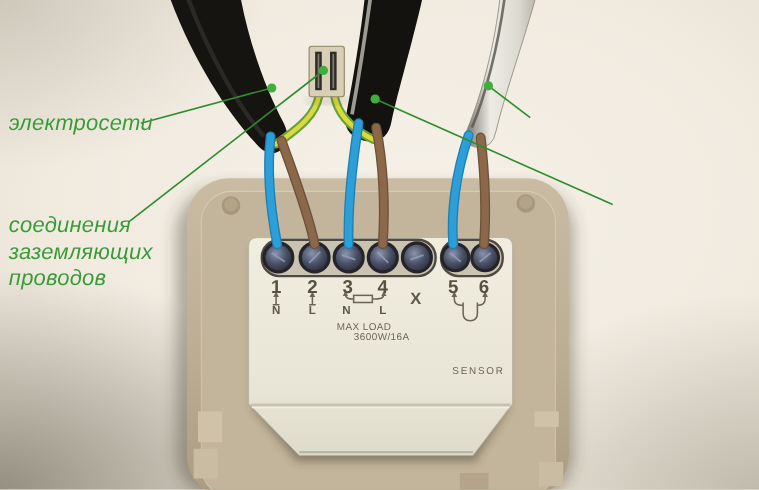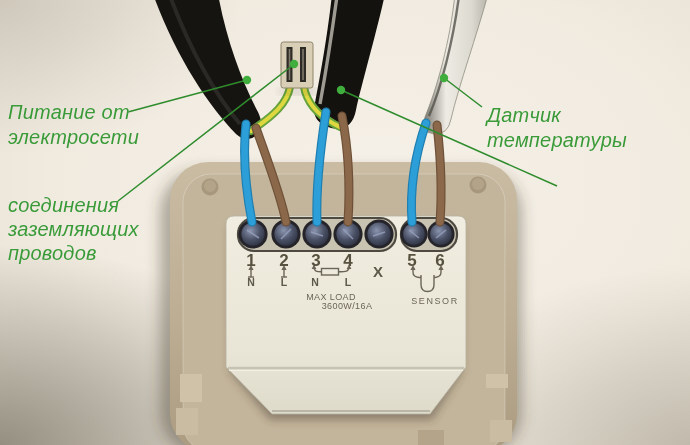--- a/index.html
+++ b/index.html
@@ -15,21 +15,21 @@
   }
   .anno.tight{line-height:24px;}
   .dev-text{
     position:absolute;color:#57523f;transform:translateX(-50%);
     white-space:nowrap;
   }
   .t-num{font-size:17px;font-weight:bold;}
   .t-x{font-size:15px;font-weight:bold;color:#5d5848;}
   .t-mark{font-size:10.5px;font-weight:bold;color:#5d5848;}
   .t-small{font-size:9px;color:#6b6557;letter-spacing:.4px;}
-  .t-sensor{letter-spacing:1.6px;}
+  .t-sensor{letter-spacing:1.6px;margin-top:36px;}
 </style>
 </head>
 <body>
 
 <div class="scene">
 
 <svg width="690" height="445" viewBox="0 0 690 445">
   <defs>
     <radialGradient id="wallGrad" cx="55%" cy="42%" r="80%">
       <stop offset="0%" stop-color="#f6f1e8"></stop>
@@ -244,33 +244,29 @@
     <line x1="341" y1="90" x2="557" y2="186" stroke="#2f8c2d" stroke-width="1.5"></line>
     <line x1="444" y1="78" x2="482" y2="107" stroke="#2f8c2d" stroke-width="1.5"></line>
     <circle cx="247" cy="80" r="4.2" fill="#3fae3c"></circle>
     <circle cx="294" cy="64" r="4.2" fill="#3fae3c"></circle>
     <circle cx="341" cy="90" r="4.2" fill="#3fae3c"></circle>
     <circle cx="444" cy="78" r="4.2" fill="#3fae3c"></circle>
   </g>
 </svg>
 
 <div class="anno" style="left:8px;top:100px;">
-  <div>Питание от</div>
   <div>электросети</div>
 </div>
 
 <div class="anno tight" style="left:8px;top:193px;">
   <div>соединения</div>
   <div>заземляющих</div>
   <div>проводов</div>
 </div>
 
-<div class="anno" style="left:487px;top:103px;">
-  <div>Датчик температуры</div>
-</div>
 
 
 <span class="dev-text t-num" style="left:251px;top:251px;">1</span>
 <span class="dev-text t-num" style="left:284px;top:251px;">2</span>
 <span class="dev-text t-num" style="left:316px;top:251px;">3</span>
 <span class="dev-text t-num" style="left:348px;top:251px;">4</span>
 <span class="dev-text t-x" style="left:378px;top:263px;">X</span>
 <span class="dev-text t-num" style="left:412px;top:251px;">5</span>
 <span class="dev-text t-num" style="left:440px;top:251px;">6</span>
 

